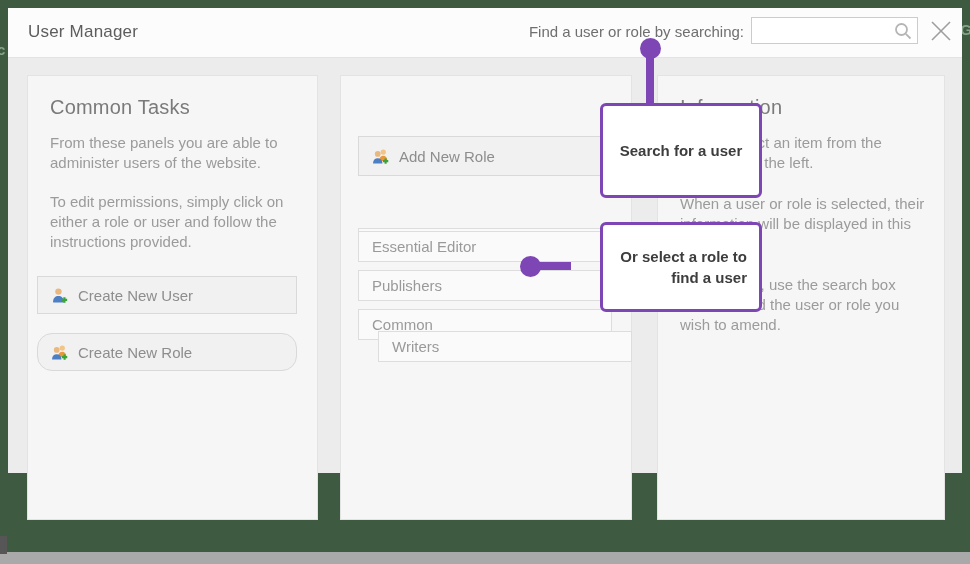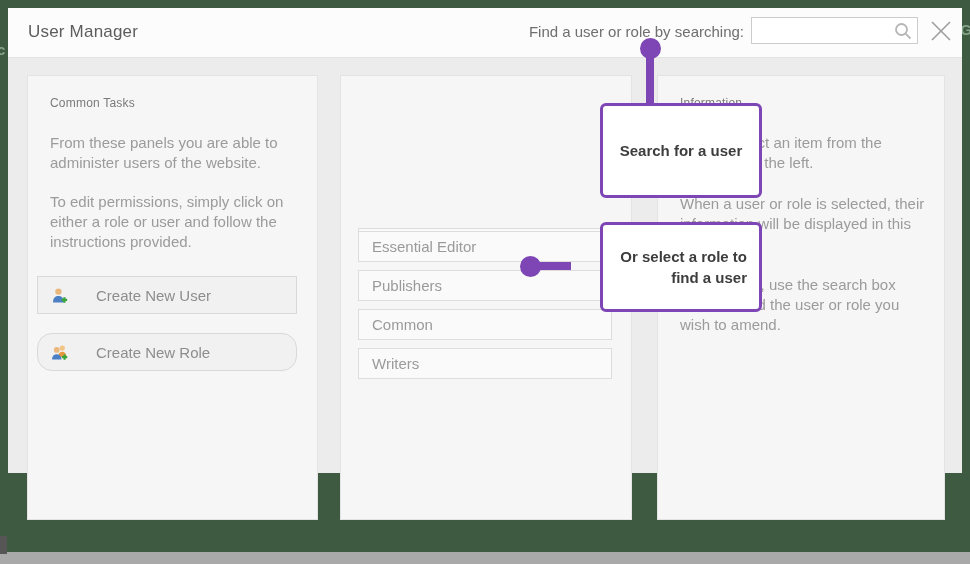--- a/index.html
+++ b/index.html
@@ -19,41 +19,41 @@
   .search-label { position:absolute; right:218px; top:15px; font-size:15px; color:#6f6f6f; }
   .search-box { position:absolute; right:44px; top:9px; width:167px; height:27px; border:1px solid #cccccc; background:#ffffff; }
   .search-input { position:absolute; left:4px; top:0; width:134px; height:25px; border:none; outline:none; font-size:14px; color:#555; background:transparent; }
   .search-icon { position:absolute; right:4px; top:3px; width:20px; height:20px; }
   .close-btn { position:absolute; right:6px; top:8px; width:30px; height:30px; cursor:pointer; display:flex; align-items:center; justify-content:center; }
 
   .panel { position:absolute; top:67px; height:445px; background:#f6f6f6; border:1px solid #e3e3e3; }
   .panel-1 { left:19px;  width:291px; }
   .panel-2 { left:332px; width:292px; }
   .panel-3 { left:649px; width:288px; }
-  .panel h2 { font-weight:normal; font-size:12px; color:#7a7a7a; position:absolute; left:22px; top:20px; letter-spacing:.2px; }
+  .panel h2 { font-weight:normal; font-size:20px; color:#7a7a7a; position:absolute; left:22px; top:20px; letter-spacing:.2px; }
   .panel p { position:absolute; left:22px; width:252px; font-size:15px; line-height:20px; color:#9b9b9b; }
 
   .p1-para0 { top:57px; }
   .p1-para1 { top:116px; }
   .p3-para0 { top:57px; }
   .p3-para1 { top:118px; }
   .p3-para2 { top:199px; }
 
   .task-btn { position:absolute; left:9px; width:260px; height:38px; background:#f1f1f1; border:1px solid #d9d9d9;
-              display:flex; align-items:center; gap:28px; padding-left:13px; cursor:pointer;
+              display:flex; align-items:center; gap:10px; padding-left:13px; cursor:pointer;
               font-size:15px; color:#8d8d8d; }
   .task-btn-0 { top:200px; }
   .task-btn-1 { top:257px;border-radius:15px; }
 
   .add-role-btn { position:absolute; left:17px; top:60px; width:258px; height:40px; background:#f1f1f1; border:1px solid #d9d9d9;
               display:flex; align-items:center; gap:10px; padding-left:13px; cursor:pointer; font-size:15px; color:#8d8d8d; }
 
   .role-item { position:absolute; left:17px; width:254px; height:31px; background:#fafafa; border:1px solid #dddddd;
                display:flex; align-items:center; padding-left:13px; font-size:15px; color:#9a9a9a; cursor:pointer; }
-  .role-0 { top:116px;margin-top:36px; } .role-1 { top:155px; } .role-2 { top:194px; } .role-3 { top:233px; } .role-4 { top:272px; }
+  .role-0 { top:116px;margin-top:36px; } .role-1 { top:155px; } .role-2 { top:194px; } .role-3 { top:233px; } .role-4 { top:255px;margin-left:20px; }
 
   .icon-16 { width:17px; height:17px; flex:0 0 auto; }
 
   .callout { position:absolute; background:#ffffff; border:3px solid #7d46b4; border-radius:6px; z-index:5;
              display:flex; align-items:center; justify-content:center; text-align:center;
              font-size:15px; font-weight:bold; color:#3d3d3d; line-height:21px;margin-left:32px; }
   .callout-1 { left:568px; top:103px; width:162px; height:95px; }
   .callout-2 { left:568px; top:222px; width:162px; height:90px; padding:0 12px;text-align:right; }
   .connector { position:absolute; background:#7d46b4; z-index:4; }
   .conn-1 { left:646px; top:48px; width:8px; height:58px; }
@@ -111,20 +111,30 @@
         <circle cx="5.4" cy="5.6" r="2.7" fill="#eab87e"></circle>
         <path d="M1 14.2c0-2.8 1.9-4.5 4.4-4.5s4.4 1.7 4.4 4.5v.5H1z" fill="#4d7fc4"></path>
         <path d="M12.8 9.8v5 M10.3 12.3h5" stroke="#3aa33a" stroke-width="2" fill="none"></path>
       </svg>
       <span>Create New Role</span>
     </div>
   </div>
 
   <div class="panel panel-2">
 
+    <div class="add-role-btn">
+      <svg class="icon-16" viewBox="0 0 16 16">
+        <circle cx="10.6" cy="3.8" r="2.5" fill="#f2c486"></circle>
+        <path d="M6.8 11.6c0-2.5 1.7-4.2 3.8-4.2s3.8 1.7 3.8 4.2v.6H6.8z" fill="#e8973d"></path>
+        <circle cx="5.4" cy="5.6" r="2.7" fill="#eab87e"></circle>
+        <path d="M1 14.2c0-2.8 1.9-4.5 4.4-4.5s4.4 1.7 4.4 4.5v.5H1z" fill="#4d7fc4"></path>
+        <path d="M12.8 9.8v5 M10.3 12.3h5" stroke="#3aa33a" stroke-width="2" fill="none"></path>
+      </svg>
+      <span>Add New Role</span>
+    </div>
 
     <div class="role-item role-0">
         <span>Administrators</span>
       </div>
     <div class="role-item role-1">
         <span>Essential Editor</span>
       </div>
     <div class="role-item role-2">
         <span>Publishers</span>
       </div>

